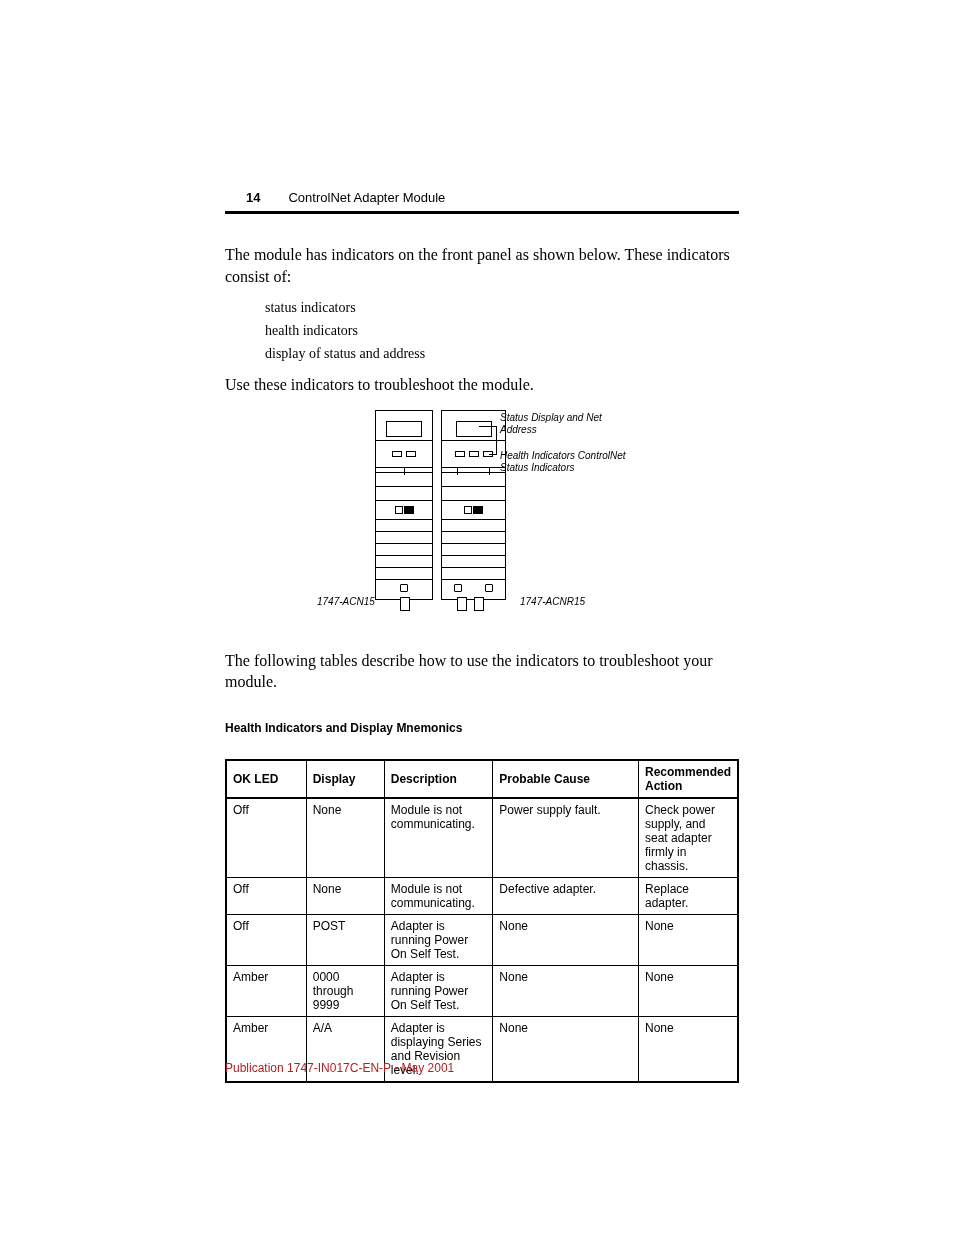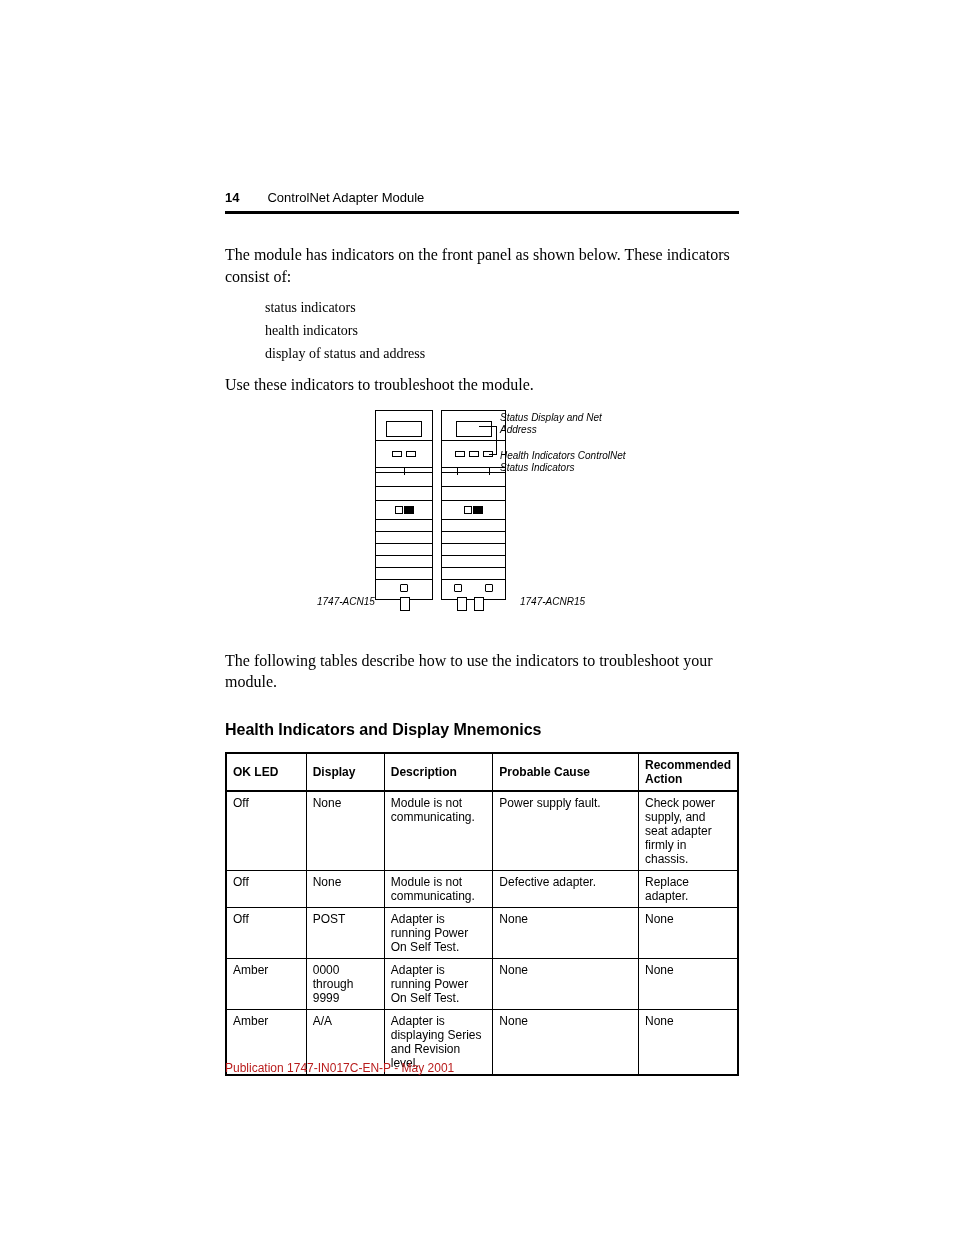--- a/index.html
+++ b/index.html
@@ -14,20 +14,21 @@
     height: 1235px;
     position: relative;
     box-sizing: border-box;
     padding: 190px 215px 0 225px;
   }
   .header-line {
     display: flex;
     align-items: flex-end;
     font-size: 13px;
     margin-bottom: 6px;
+    margin-left: 21px;
   }
   .page-num {
     font-weight: bold;
     margin-right: 28px;
   }
   .hr {
     height: 3px;
     background: #000;
     margin-bottom: 30px;
   }
@@ -75,24 +76,24 @@
   .conn { position:absolute; bottom:-12px; width:8px; height:12px; border:1px solid #000; background:#fff; }
   .label-sm {
     position: absolute;
     font-size: 10px;
     line-height: 1.2;
     color: #000;
     font-style: italic;
   }
   .ln { position:absolute; background:#000; }
   .subhead {
-    font-size: 16px;
+    font-size: 12px;
     font-weight: bold;
     margin-top: 28px;
-    margin-bottom: 13px;
+    margin-bottom: 24px;
   }
   table.troubleshoot {
     border-collapse: collapse;
     width: 100%;
     font-size: 12px;
     padding-left: 8px;
   }
   table.troubleshoot th {
     text-align: left;
     font-weight: bold;

